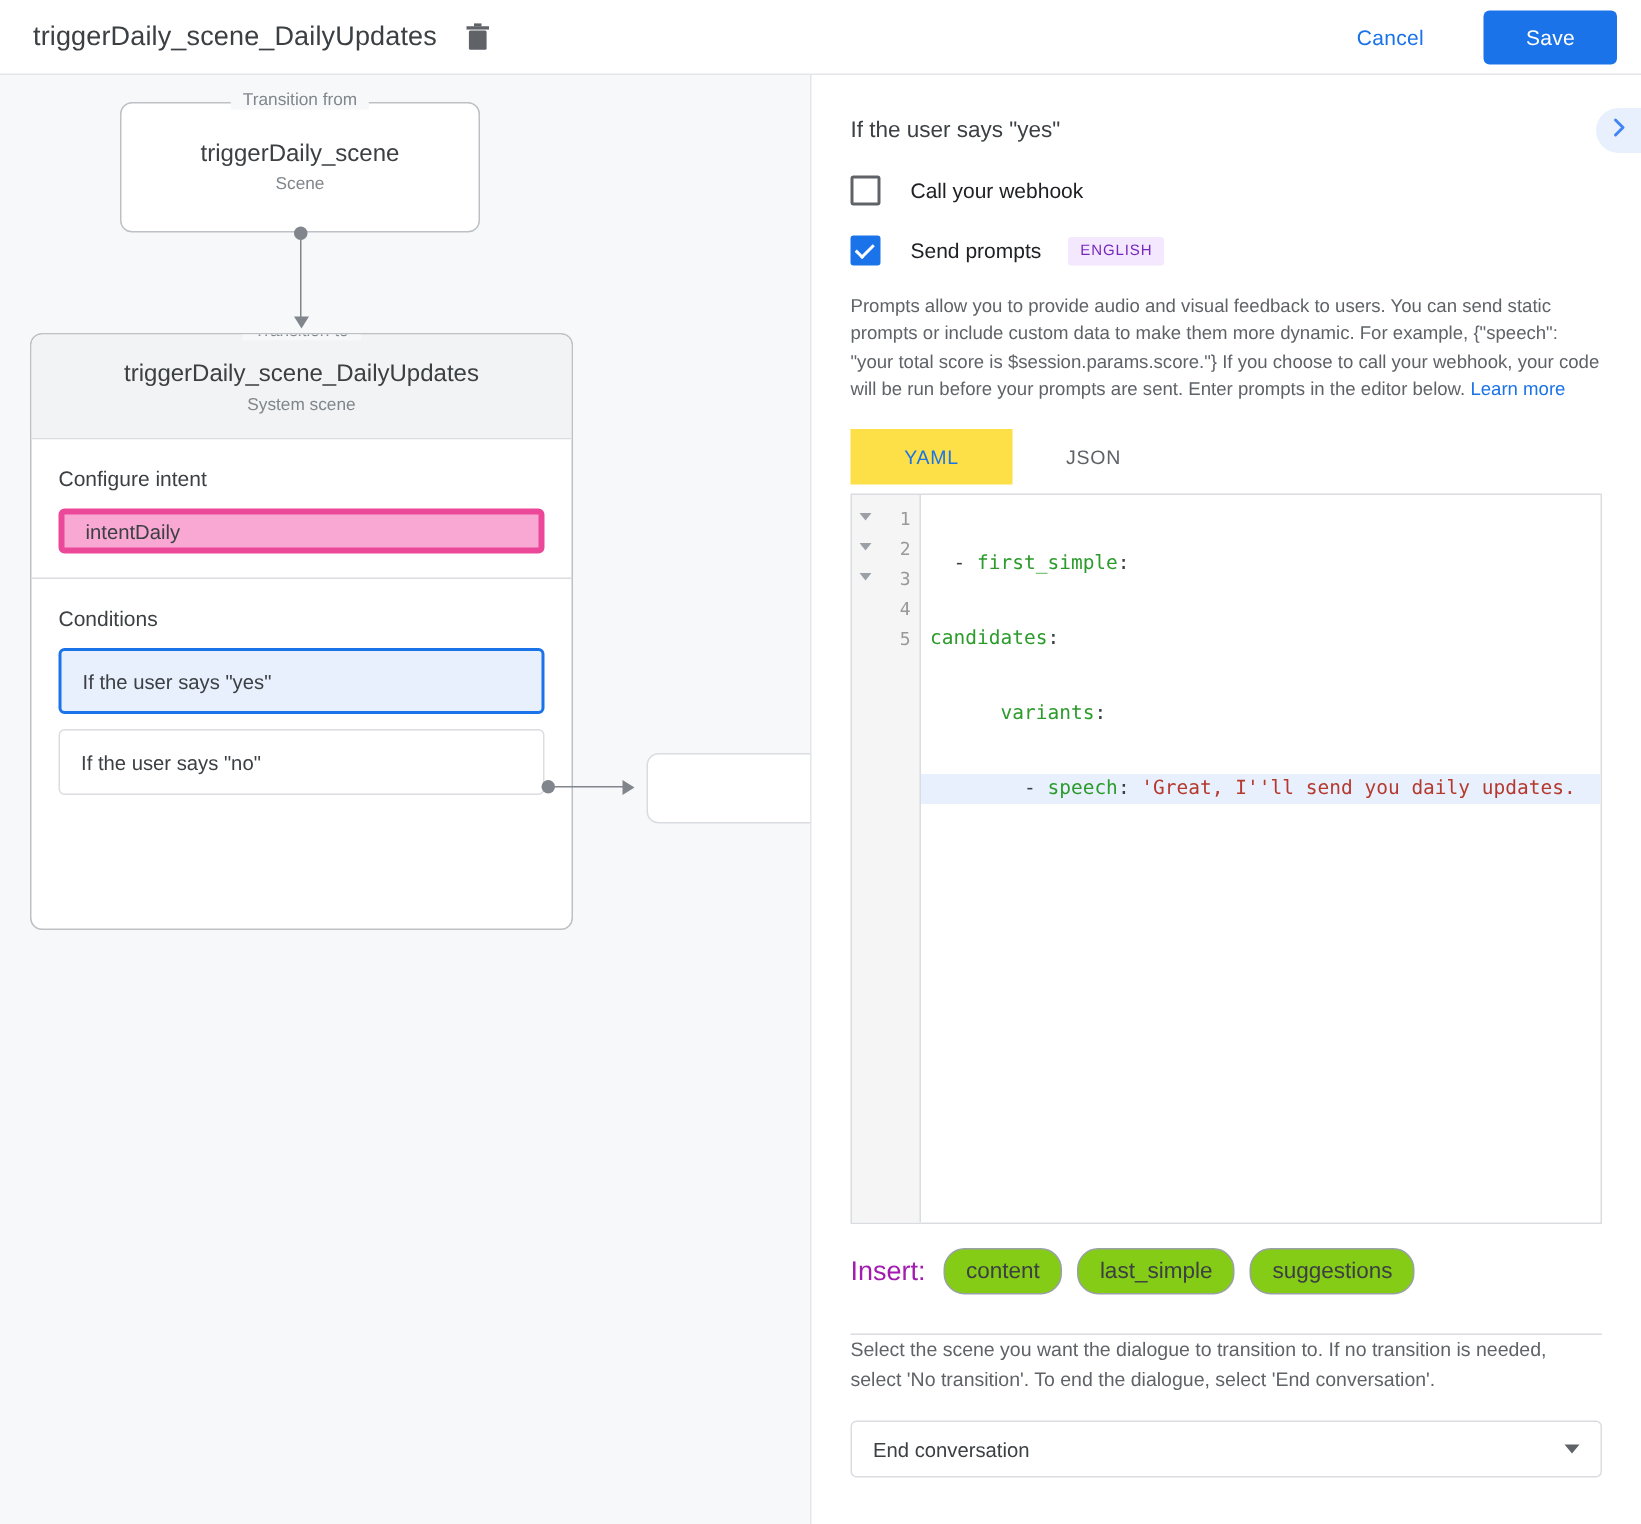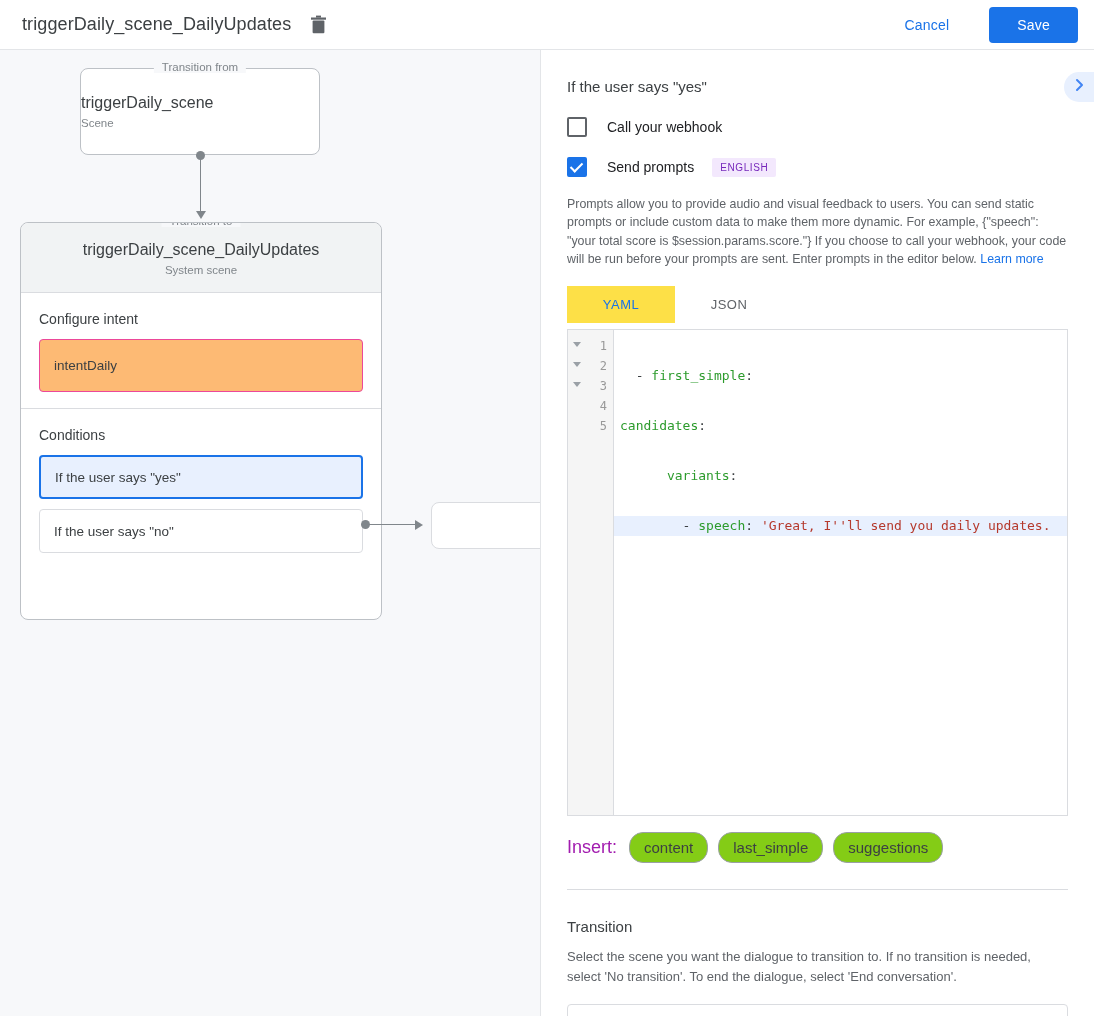--- a/index.html
+++ b/index.html
@@ -62,38 +62,38 @@
   .node-legend {
     position: absolute; top: -8px; left: 50%; transform: translateX(-50%);
     background: #f7f8fa; padding: 0 8px;
     font-size: 11.5px; color: #80868b; white-space: nowrap;
   }
   .node-title { font-size: 16px; color: #3c4043; text-align: center; }
   .node-sub { font-size: 11.5px; color: #80868b; text-align: center; margin-top: 5px; }
 
   #node-from {
     left: 80px; top: 18px; width: 240px; height: 87px;
-    display: flex; flex-direction: column; align-items: flex-start; justify-content: center;
+    display: flex; flex-direction: column; align-items: center; justify-content: center;
   }
 
   #node-to {
     left: 20px; top: 172px; width: 362px; height: 398px;
     background: #ffffff; padding: 0; overflow: hidden;
   }
   .node-to-head {
     background: #f1f3f4; border-bottom: 1px solid #dadce0;
     padding: 18px 10px 16px; border-radius: 7px 7px 0 0;
   }
   .node-section { padding: 18px 18px 0; }
   .node-section.bordered { border-top: 1px solid #dadce0; margin-top: 16px; padding-top: 18px; }
   .section-label { font-size: 14px; color: #3c4043; margin-bottom: 12px; }
   .field-box {
-    border: 1px solid #ec4899; border-radius: 4px;
-    height: 53px; display: flex; align-items: center; padding: 0 14px;
-    font-size: 13.5px; color: #3c4043; background: #fdba74;
+    border: 4px solid #ec4899; border-radius: 4px;
+    height: 30px; display: flex; align-items: center; padding: 0 14px;
+    font-size: 13.5px; color: #3c4043; background: #f9a8d4;
   }
   .cond-box {
     border: 1px solid #dadce0; border-radius: 4px;
     height: 44px; display: flex; align-items: center; padding: 0 14px;
     font-size: 13.5px; color: #3c4043; background: #fff; margin-bottom: 10px;
     cursor: pointer;
   }
   .cond-box.selected {
     background: #e8f0fe; border: 2px solid #1a73e8;
   }
@@ -354,21 +354,20 @@
 
       <div class="insert-row">
         <span class="insert-label">Insert:</span>
         <span class="chip">content</span>
         <span class="chip">last_simple</span>
         <span class="chip">suggestions</span>
       </div>
 
       <div class="panel-divider"></div>
 
-      <div class="trans-title">Transition</div>
       <div class="trans-desc">Select the scene you want the dialogue to transition to. If no transition is needed, select 'No transition'. To end the dialogue, select 'End conversation'.</div>
       <div class="select-box">
         <span>End conversation</span>
         <span class="select-arrow"></span>
       </div>
     </div>
   </div>
 </div>
 
 </body></html>

